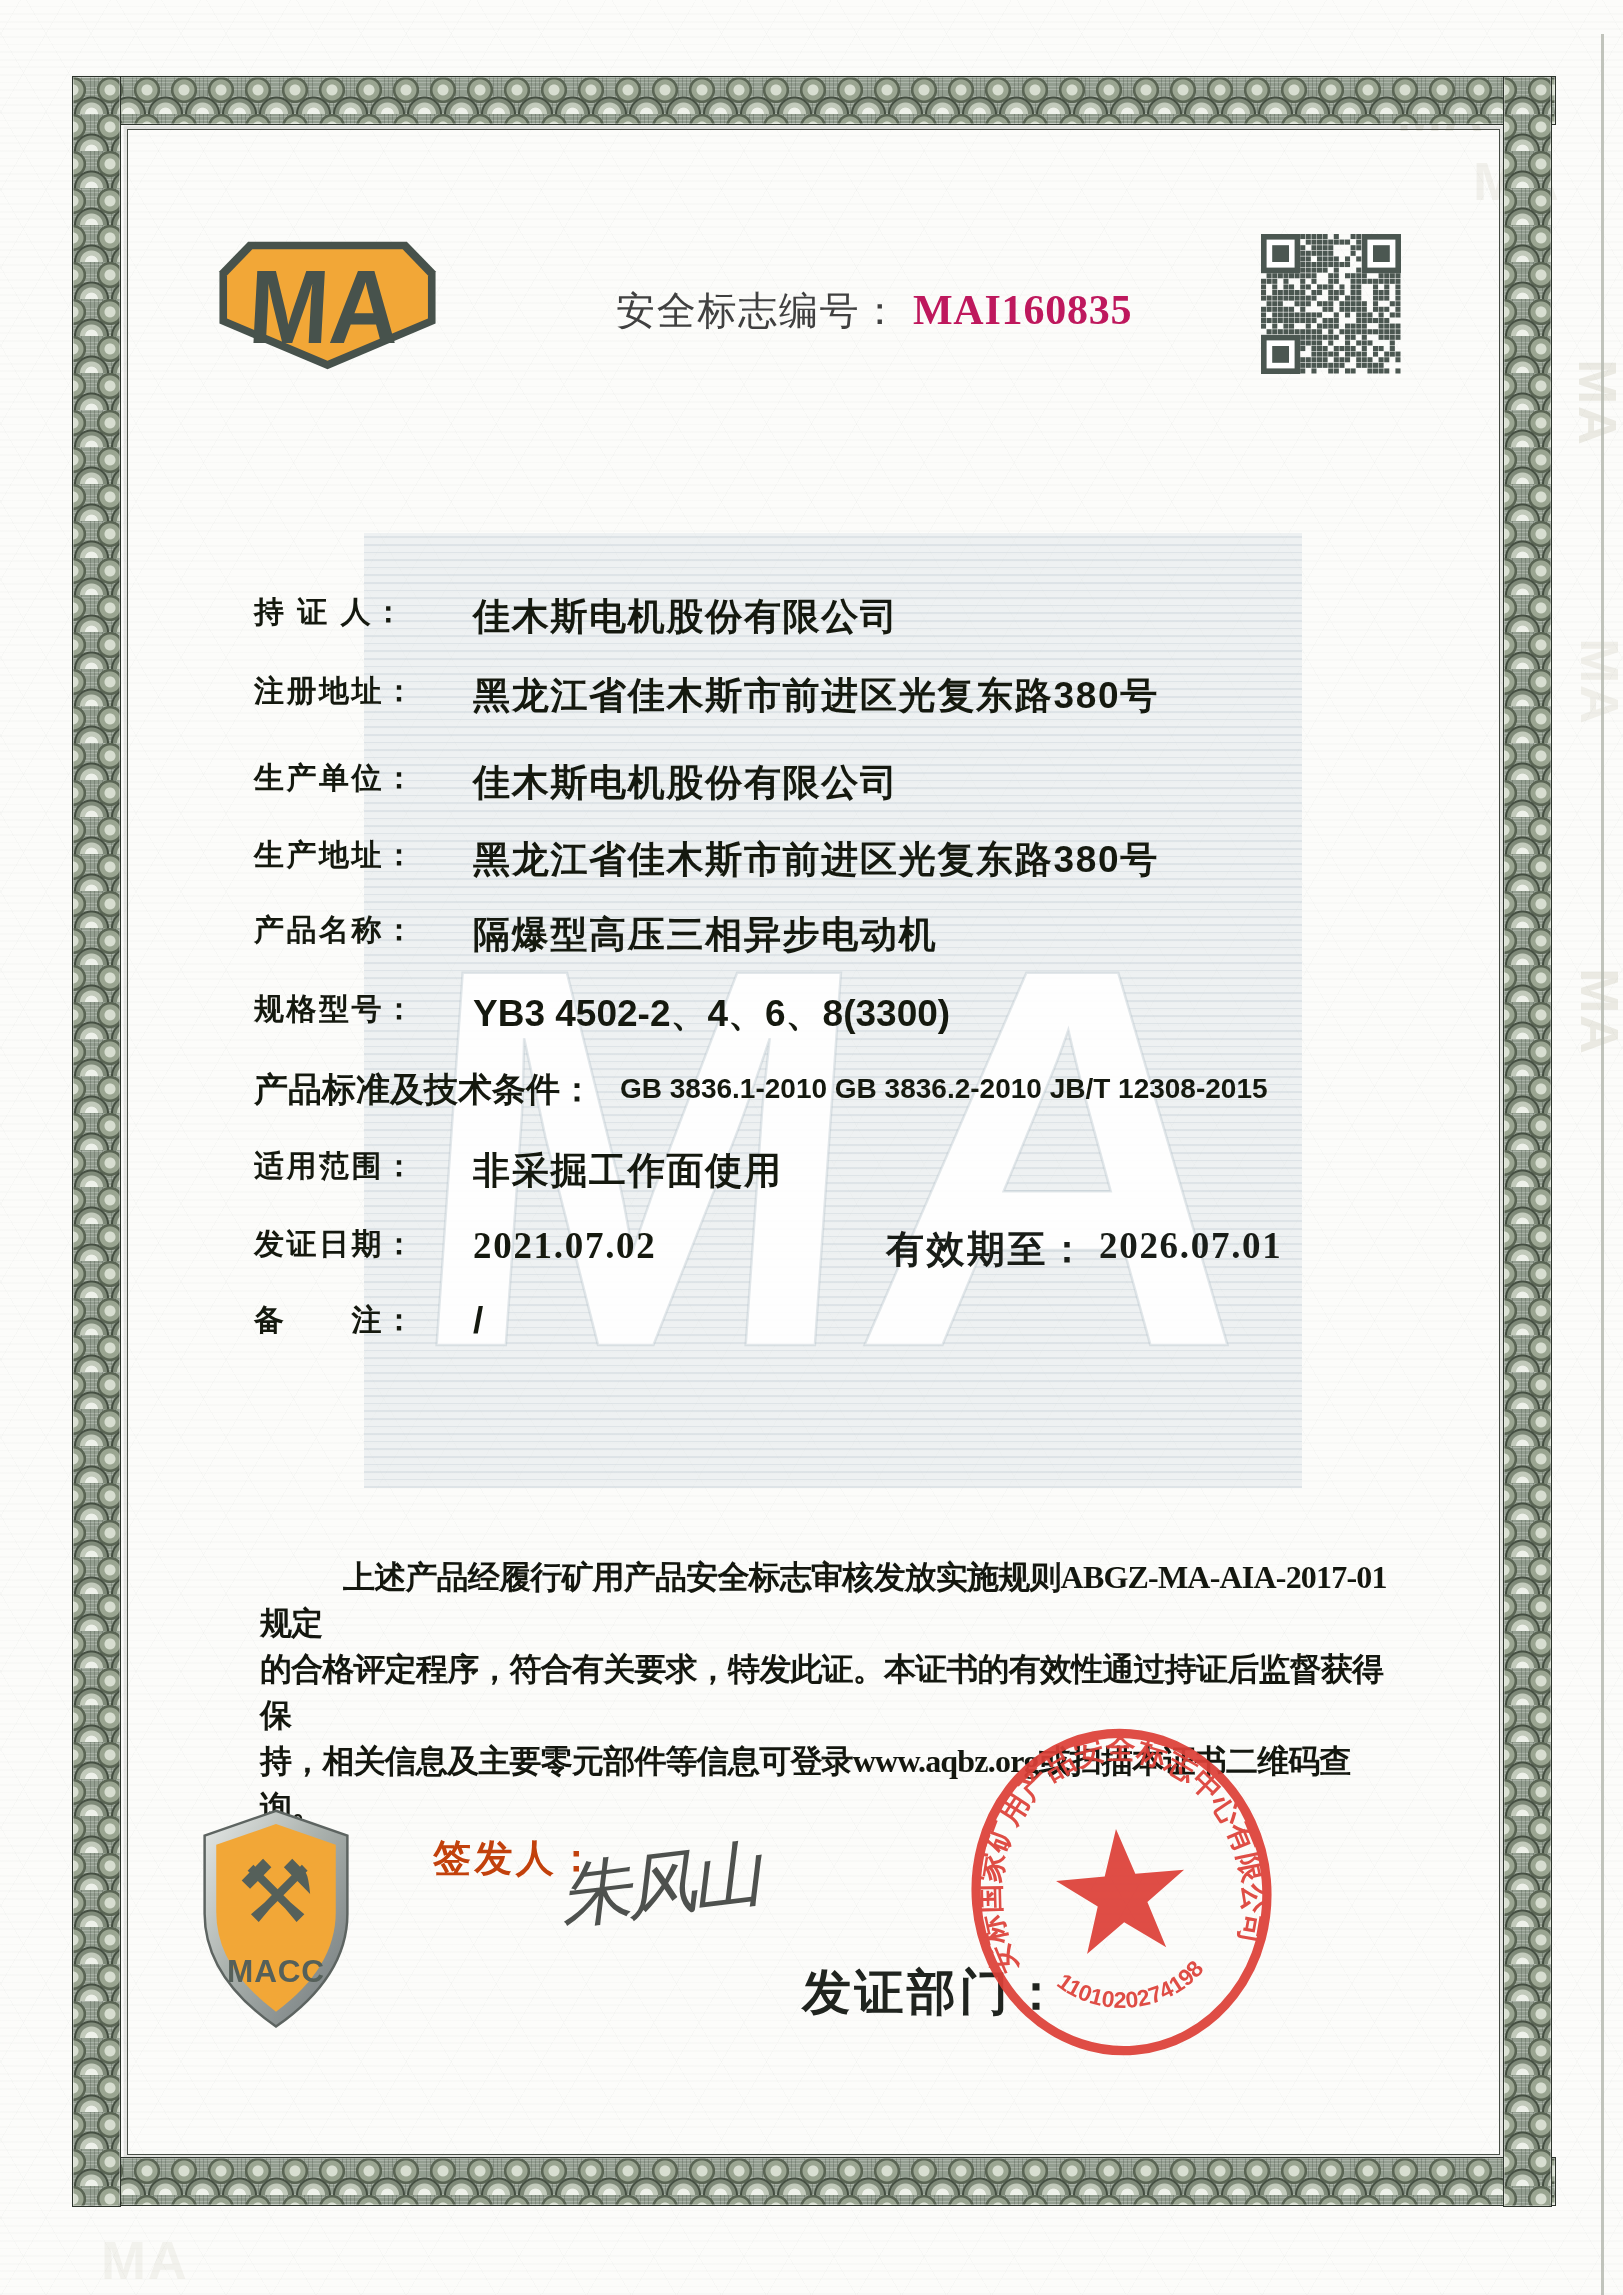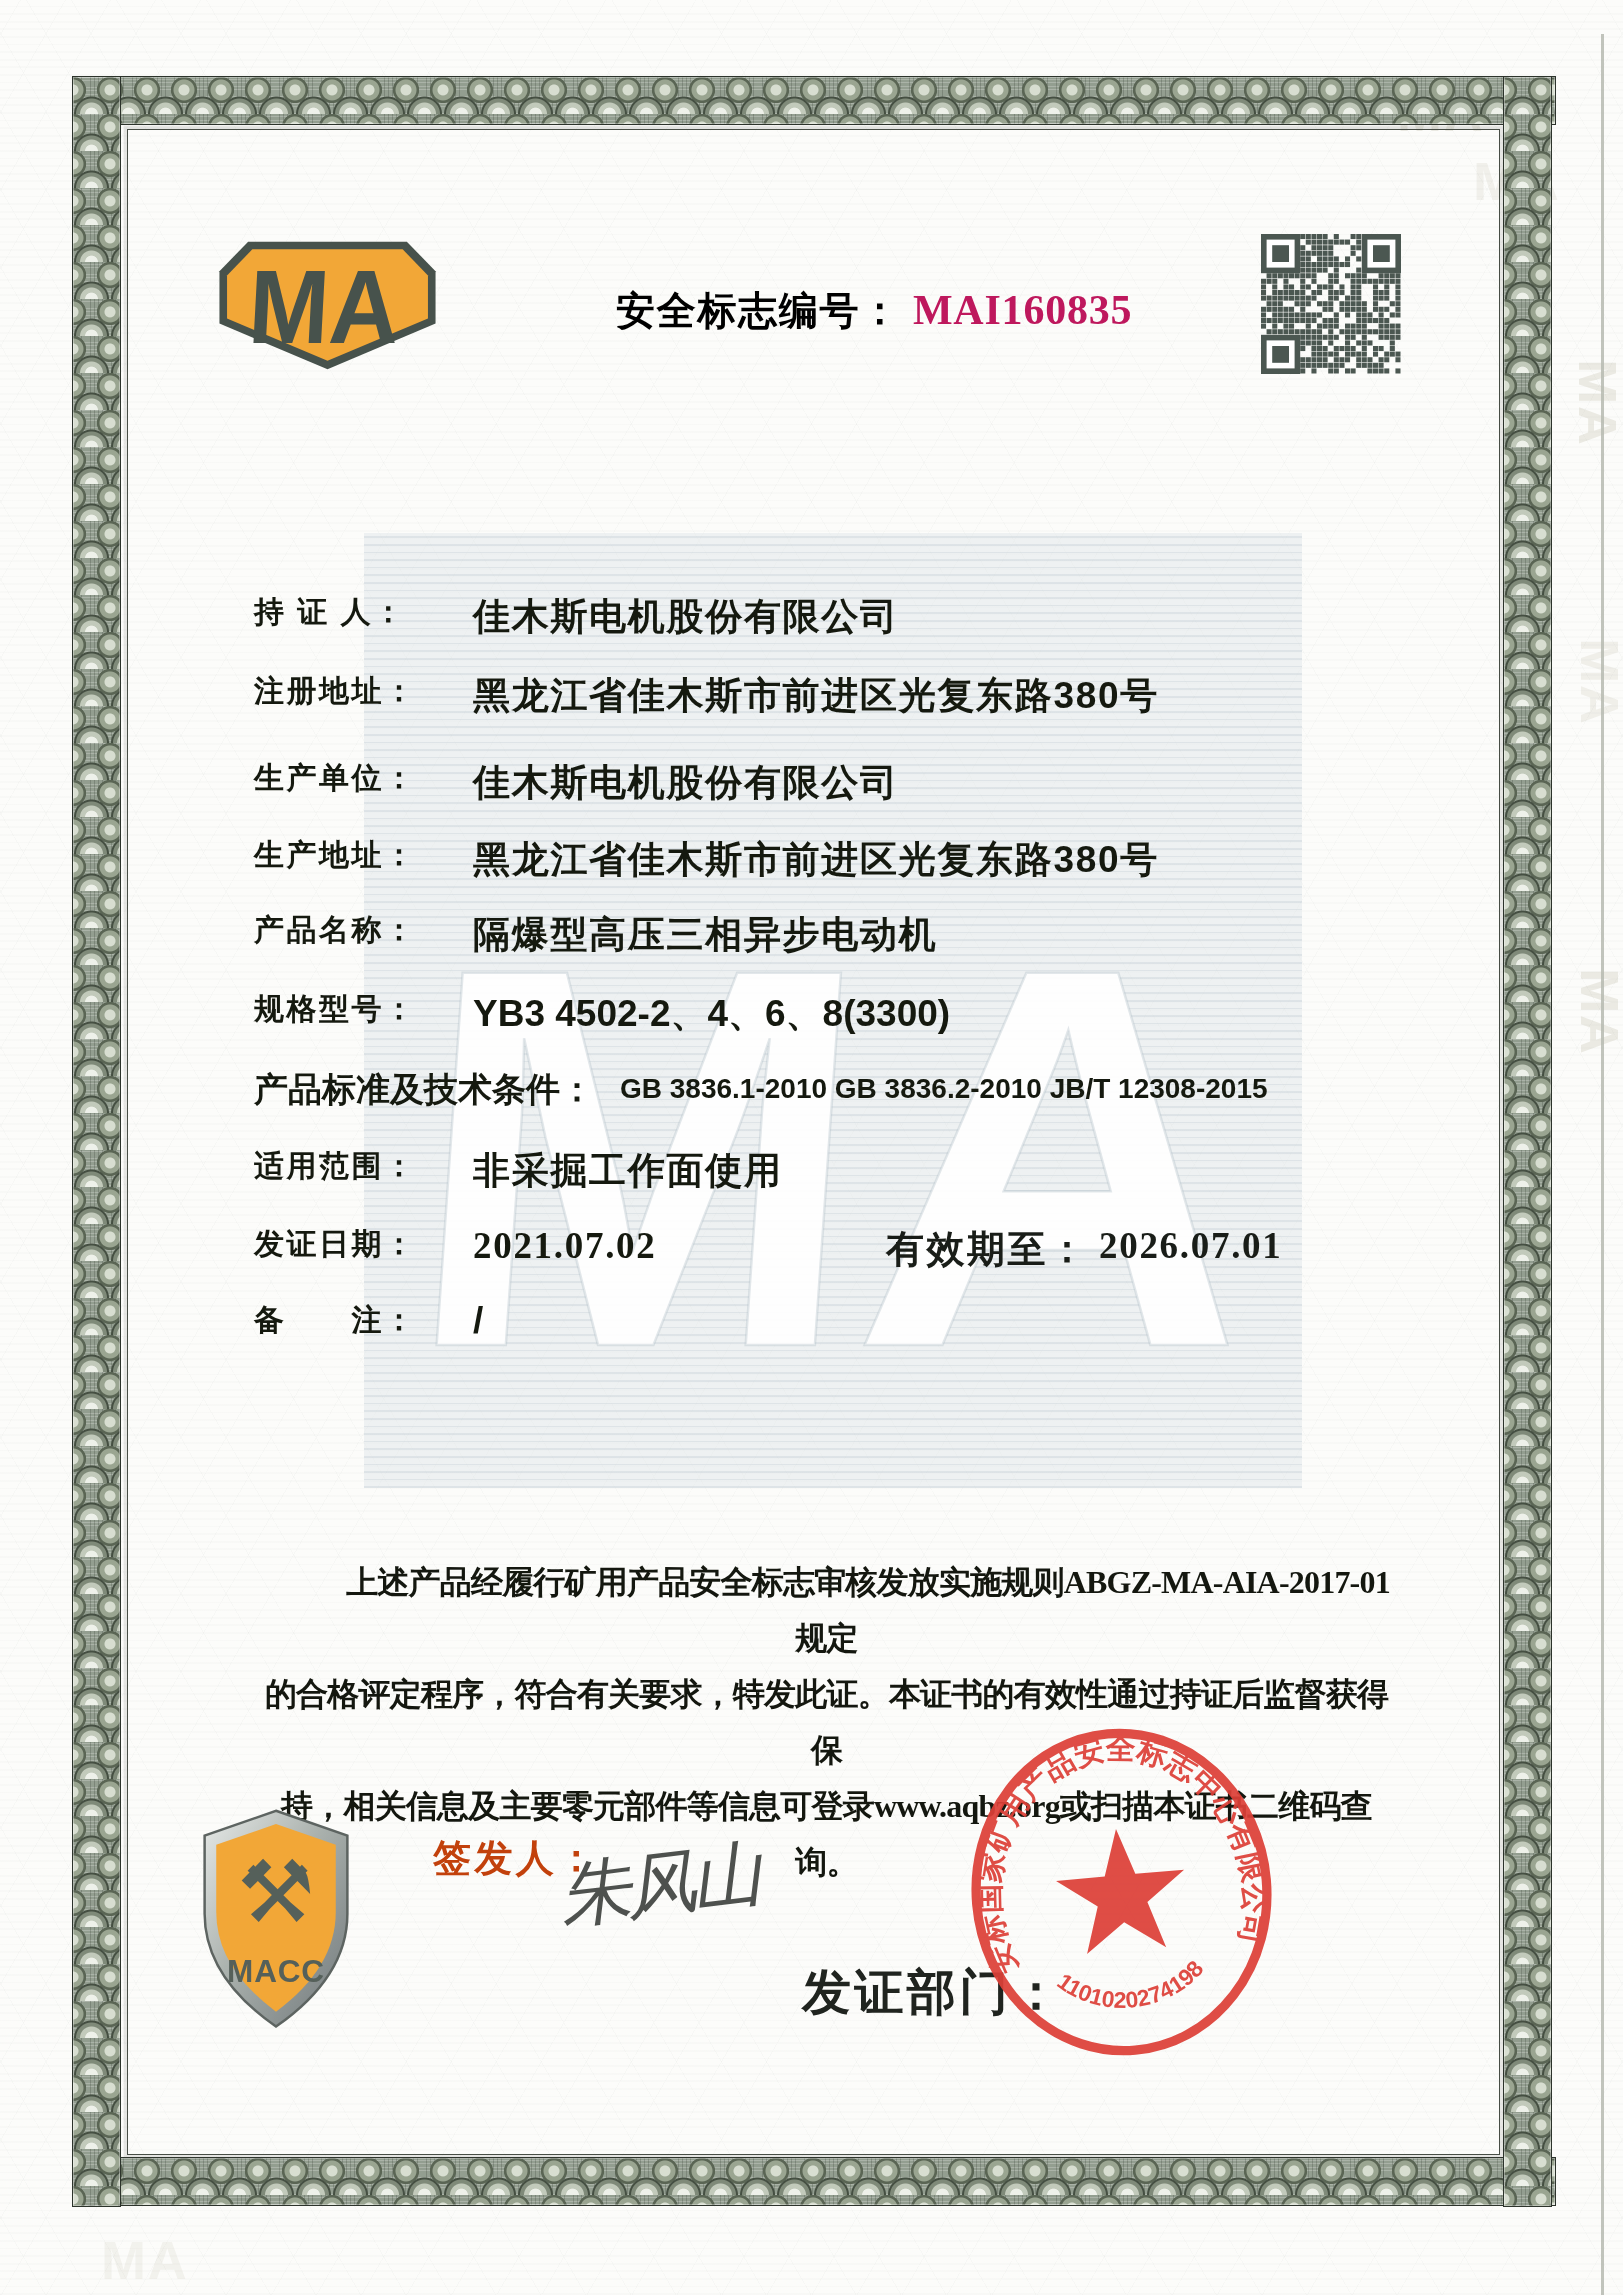--- a/index.html
+++ b/index.html
@@ -54,21 +54,21 @@
   .wm-letters{
     position:absolute;left:364px;top:862px;width:938px;height:626px;
     font-weight:900;font-size:541px;line-height:592px;text-align:center;
     color:rgba(255,255,255,.92);-webkit-text-stroke:2.5px rgba(175,188,197,.35);
     transform:skewX(-4deg);
   }
 
   
   .ma-badge{position:absolute;left:216px;top:240px;width:223px;height:130px;}
   .serial{position:absolute;left:616px;top:284px;white-space:nowrap;}
-  .serial .lbl{font-size:39px;font-weight:700;color:#000000;letter-spacing:1.7px;}
+  .serial .lbl{font-size:39px;font-weight:400;color:#404040;letter-spacing:1.7px;}
   .serial .num{font-family:"Liberation Serif",serif;font-size:42px;font-weight:700;color:#be185d;margin-left:12px;letter-spacing:0.8px;}
   .qr{position:absolute;left:1261px;top:234px;width:140px;height:140px;}
 
   .cert-title{
     position:absolute;left:342px;top:421px;width:985px;text-align:center;
     font-size:86px;font-weight:900;letter-spacing:12px;color:#39423c;
     font-family:"Liberation Serif","Liberation Sans",serif;white-space:nowrap;
   }
 
   
@@ -79,21 +79,21 @@
   .row-std .lbl{font-size:34px;letter-spacing:0;}
   .row-std .val{left:620px;font-size:28px;letter-spacing:0;line-height:44px;}
   .row-date .val{font-family:"Liberation Serif",serif;font-size:37px;letter-spacing:1.7px;}
   .row-date .lbl2{position:absolute;left:886px;font-size:38px;font-weight:800;letter-spacing:2.5px;}
   .row-date .val2{position:absolute;left:1099px;font-family:"Liberation Serif",serif;font-size:37px;font-weight:700;letter-spacing:1.7px;}
 
   
   .statement{
     position:absolute;left:260px;top:1554px;width:1133px;
     font-family:"Liberation Serif",serif;font-weight:700;
-    font-size:32px;line-height:56px;letter-spacing:-0.8px;color:#14170f;text-align:center;
+    font-size:32px;line-height:46px;letter-spacing:-0.8px;color:#14170f;
   }
   .statement .l1{text-indent:83px;}
 
   
   .macc-shield{position:absolute;left:193px;top:1806px;width:166px;height:227px;}
   .signer{position:absolute;left:433px;top:1833px;font-size:38px;font-weight:800;letter-spacing:3.4px;color:#c2410c;}
   .signature{
     position:absolute;left:565px;top:1835px;width:237px;
     font-family:"Liberation Serif",serif;font-size:71px;color:#3c3f3c;
     transform:rotate(-7deg) skewX(-14deg);opacity:.9;letter-spacing:-5px;white-space:nowrap;

